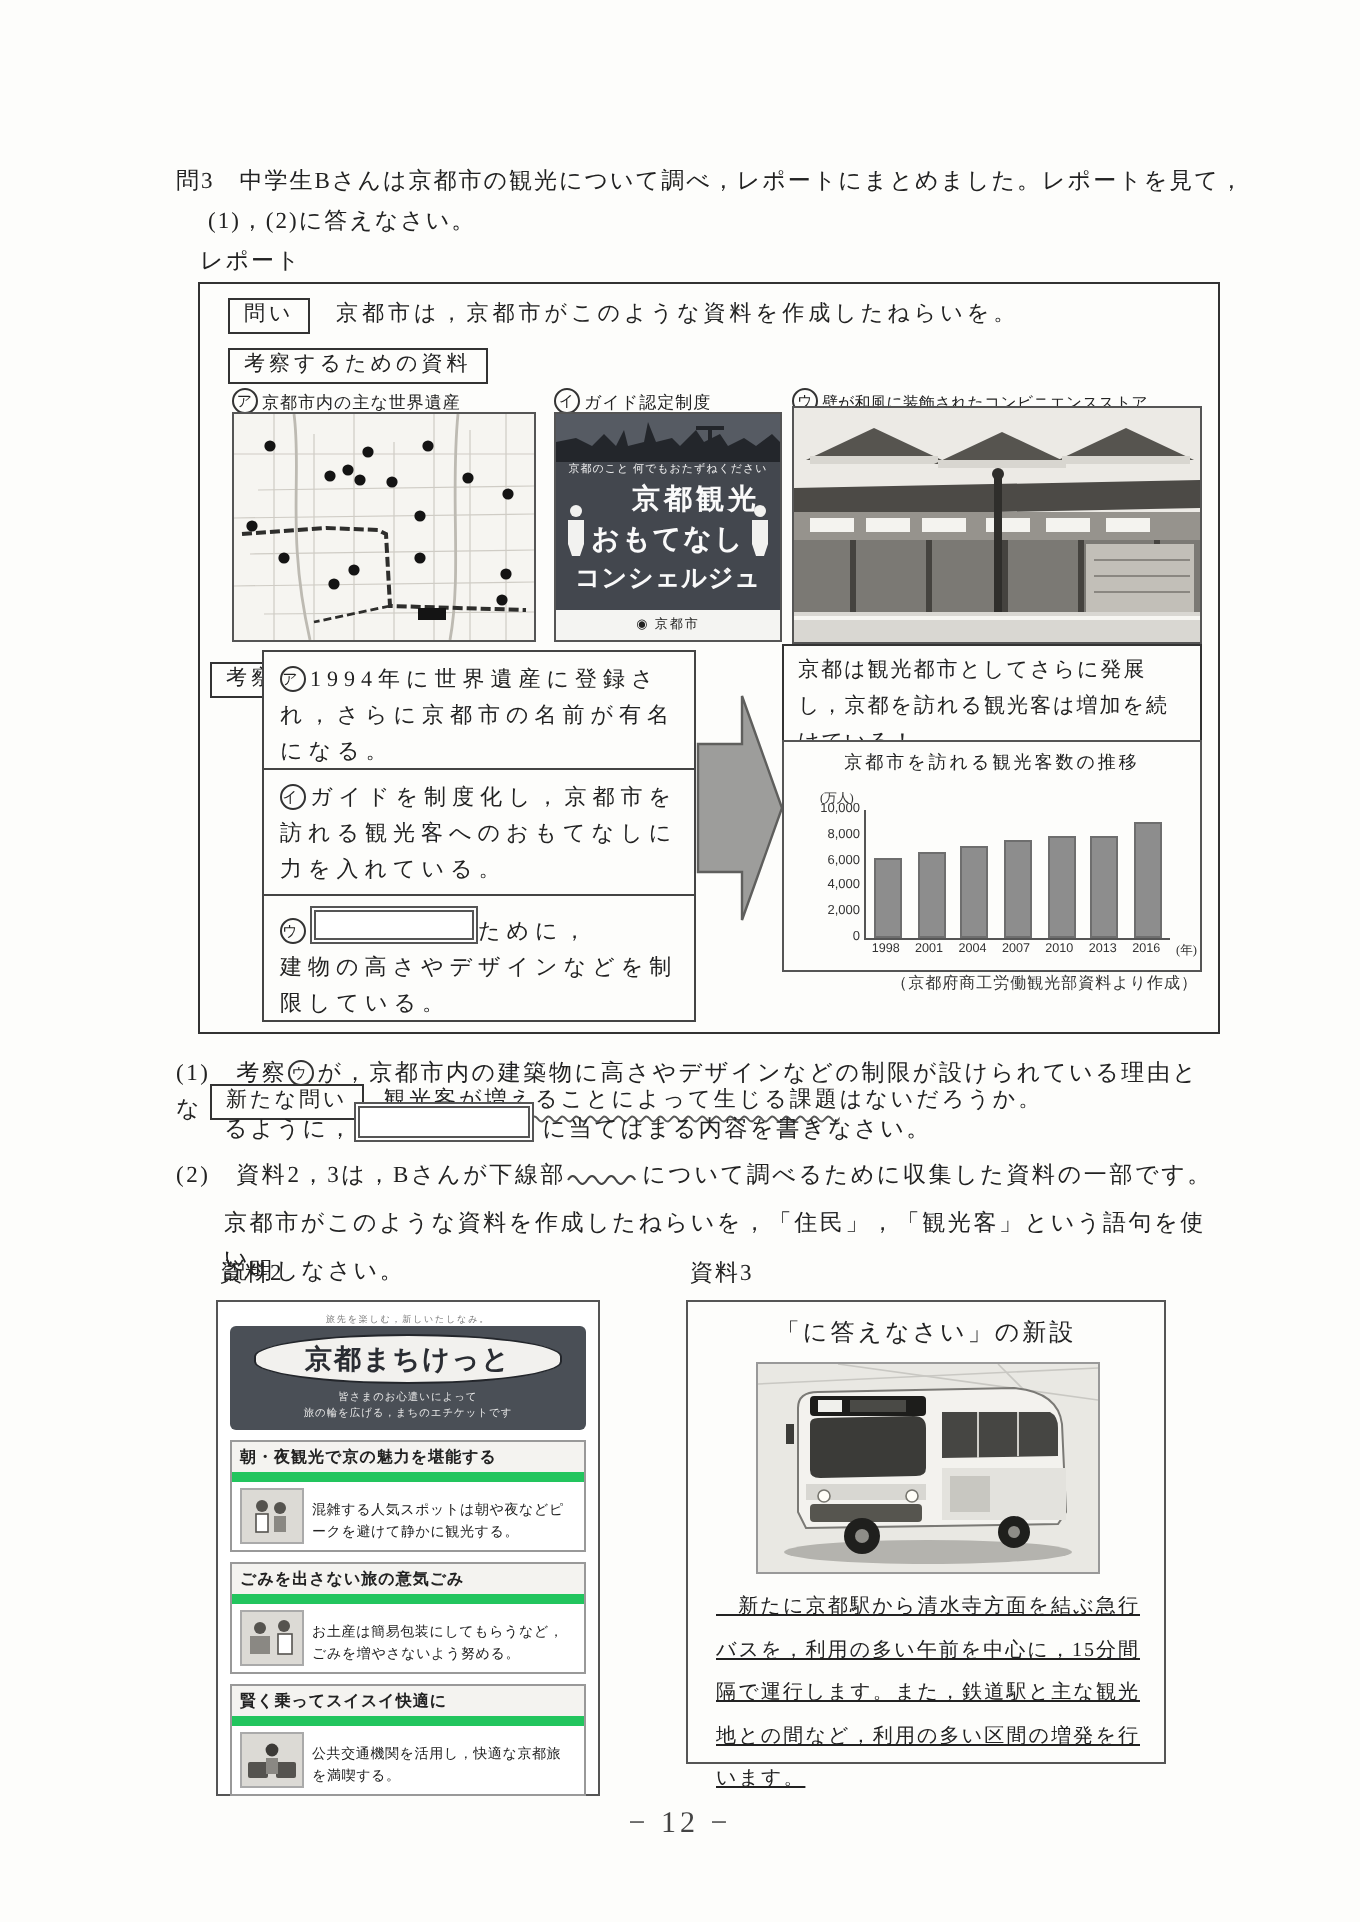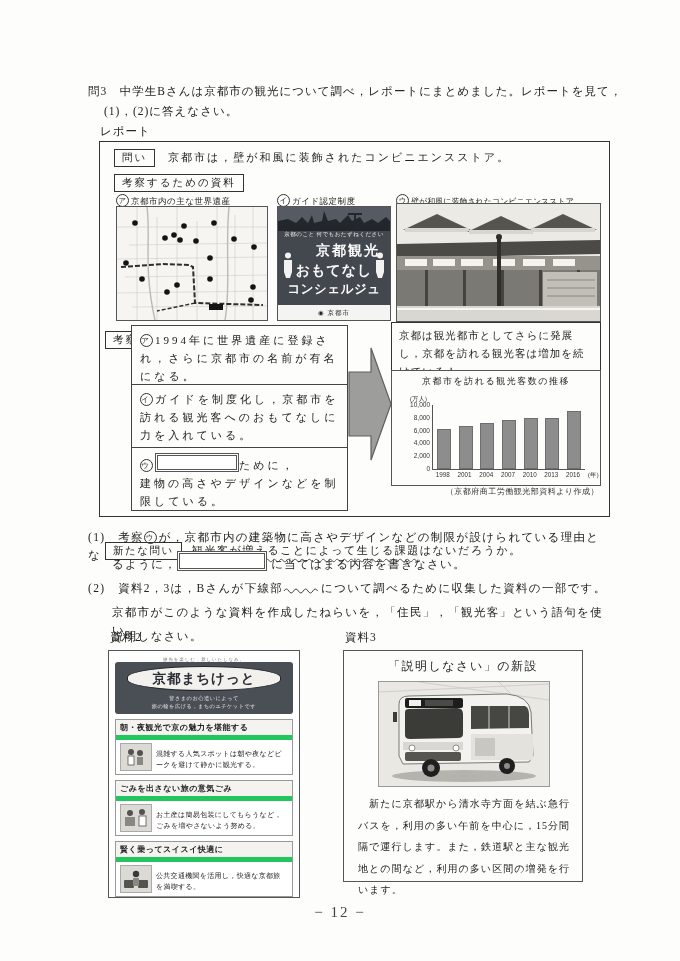--- a/index.html
+++ b/index.html
@@ -38,21 +38,21 @@
   .flyer-sub{font-size:5.5px;color:#e8e8e8;letter-spacing:0.5px;line-height:1.5;margin-top:3px;transform:scale(0.95);}
   .fsec{margin-top:5px;border:0.5px solid #999;}
   .fsec-h{font-size:8px;font-weight:bold;letter-spacing:0.5px;padding:2px 4px;border-bottom:5px solid #22c55e;background:#f4f3f0;color:#222;
           font-family:"Liberation Sans","DejaVu Sans",sans-serif;}
   .fsec-b{display:flex;padding:3px 4px;gap:4px;align-items:flex-end;}
   .fsec-icon{width:30px;height:26px;background:#dddbd6;border:0.5px solid #aaa;flex:none;}
   .fsec-t{font-size:7px;line-height:1.55;letter-spacing:0.3px;color:#222;}
   
   .s3box{border:1px solid #555;background:#fdfdfb;}
   .s3title{text-align:center;font-size:12px;letter-spacing:1.5px;padding-top:7px;}
-  .s3body{font-size:10px;letter-spacing:1px;line-height:2.15;text-align:justify;}
+  .s3body{font-size:10px;letter-spacing:1px;line-height:2.15;text-align:justify;text-decoration:underline;}
   .pagenum{font-size:15px;letter-spacing:2px;color:#444;text-align:center;}
   
   .poster{background:#43474e;position:relative;width:100%;height:100%;}
   .poster-tag{position:absolute;top:24px;width:100%;text-align:center;font-size:5.5px;color:#f0f0f0;letter-spacing:0.5px;}
   .poster-big{position:absolute;top:34px;width:100%;text-align:center;color:#fafafa;font-weight:bold;}
   .poster-big .l1{font-size:14px;letter-spacing:2px;line-height:1.4;margin-left:28px;}
   .poster-big .l2{font-size:14px;letter-spacing:1px;line-height:1.4;}
   .poster-big .l3{font-size:12.5px;letter-spacing:0.5px;line-height:1.5;}
   .poster-foot{position:absolute;bottom:0;width:100%;height:15px;background:#f4f4f2;color:#222;
        font-size:6.5px;text-align:center;line-height:15px;letter-spacing:1px;}
@@ -65,21 +65,21 @@
   <div class="abs jp" style="left:88px;top:82px;">
     <span>問3</span>　<span>中学生Bさんは京都市の観光について調べ，レポートにまとめました。レポートを見て，</span>
   </div>
   <div class="abs jp" style="left:104px;top:102px;">(1)，(2)に答えなさい。</div>
   <div class="abs jp" style="left:100px;top:122px;">レポート</div>
 
   <div class="abs report-box" style="left:99px;top:141px;width:509px;height:374px;">
 
     <div class="abs" style="left:14px;top:7px;font-size:11px;letter-spacing:2px;">
       <span class="boxlabel" style="font-size:10.5px;">問い</span>
-      <span style="margin-left:8px;">京都市は，壁が和風に装飾されたコンビニエンスストア。</span>
+      <span style="margin-left:8px;">京都市は，京都市がこのような資料を作成したねらいを。</span>
     </div>
 
     <div class="abs" style="left:14px;top:30px;">
       <span class="boxlabel" style="font-size:10.5px;letter-spacing:2px;">考察するための資料</span>
     </div>
 
     <div class="abs small" style="left:16px;top:52px;font-size:8.5px;"><span class="ck">ア</span><span>京都市内の主な世界遺産</span></div>
     <div class="abs small" style="left:177px;top:52px;font-size:8.5px;"><span class="ck">イ</span><span>ガイド認定制度</span></div>
     <div class="abs small" style="left:296px;top:52px;font-size:8px;letter-spacing:0;"><span class="ck">ウ</span><span>壁が和風に装飾されたコンビニエンスストア</span></div>
 
@@ -313,21 +313,21 @@
             <circle cx="15" cy="8" r="3.2" fill="#3c3a37"></circle>
             <rect x="12" y="12" width="6" height="8" fill="#8a8883"></rect>
           </svg>
         <div class="fsec-t">公共交通機関を活用し，快適な京都旅を満喫する。</div>
       </div>
     </div>
   </div>
 
   <div class="abs jp" style="left:345px;top:628px;">資料3</div>
   <div class="abs s3box" style="left:343px;top:650px;width:238px;height:230px;">
-    <div class="s3title">「説明しなさい」の新設</div>
+    <div class="s3title">「に答えなさい」の新設</div>
     <div class="abs" style="left:34px;top:30px;width:170px;height:104px;border:0.5px solid #999;">
       <svg width="170" height="104" viewBox="0 0 170 104">
         <rect width="170" height="104" fill="#e9e8e3"></rect>
         <g stroke="#c9c8c3" stroke-width="0.8">
           <line x1="0" y1="10" x2="170" y2="2"></line>
             <line x1="40" y1="0" x2="170" y2="18"></line>
             <line x1="120" y1="0" x2="150" y2="30"></line>
         </g>
         <ellipse cx="85" cy="94" rx="72" ry="6" fill="#b4b3ae"></ellipse>
         <path d="M20 22 Q20 14 30 14 L128 12 Q150 14 152 30 L154 74 L150 80 L24 82 L20 74 Z" fill="#f3f2ee" stroke="#7a7975" stroke-width="1"></path>

